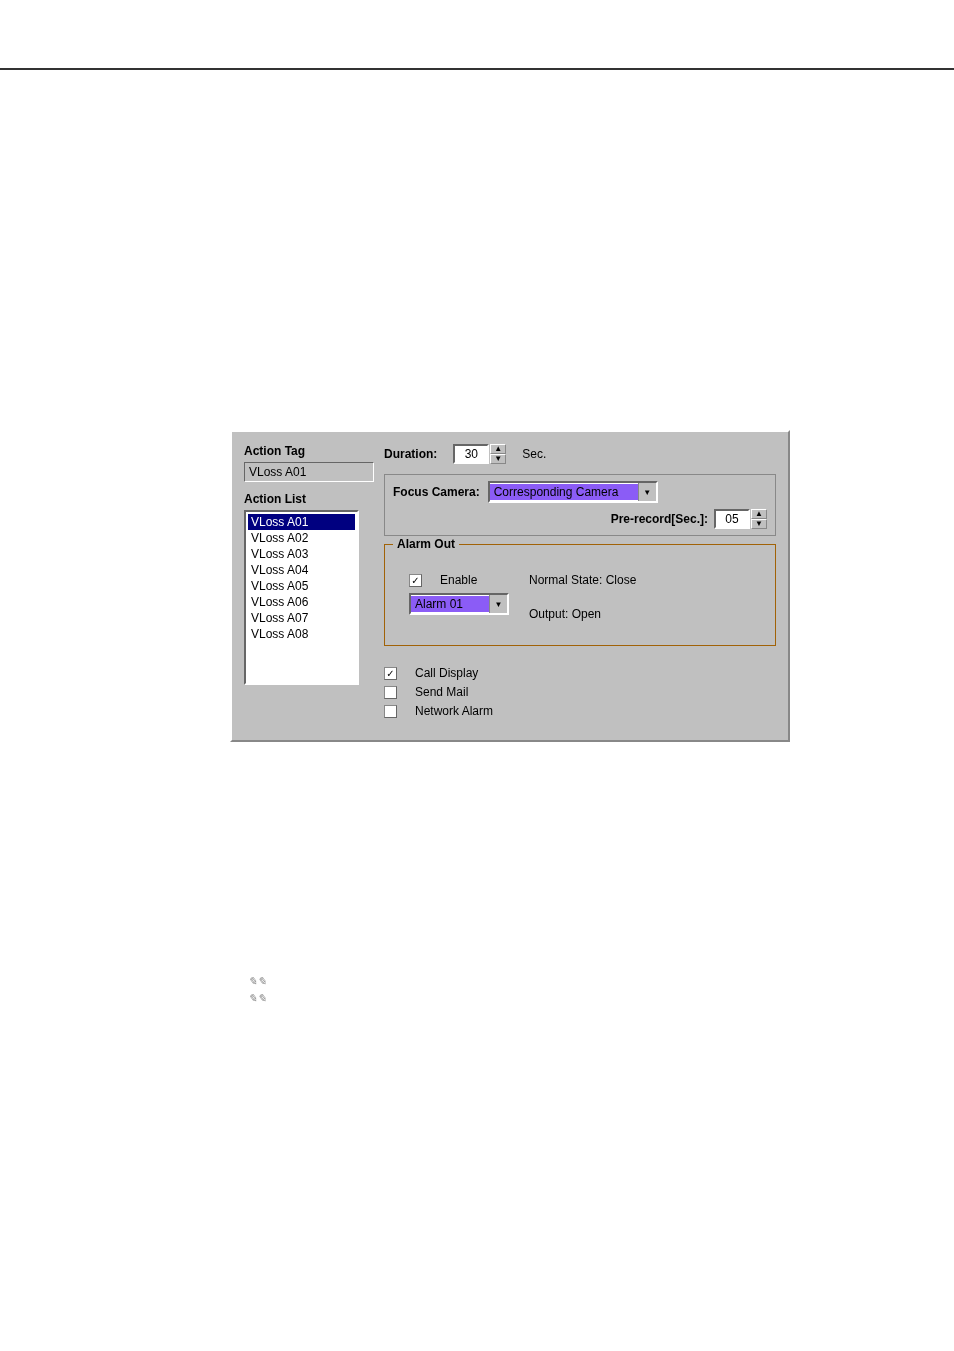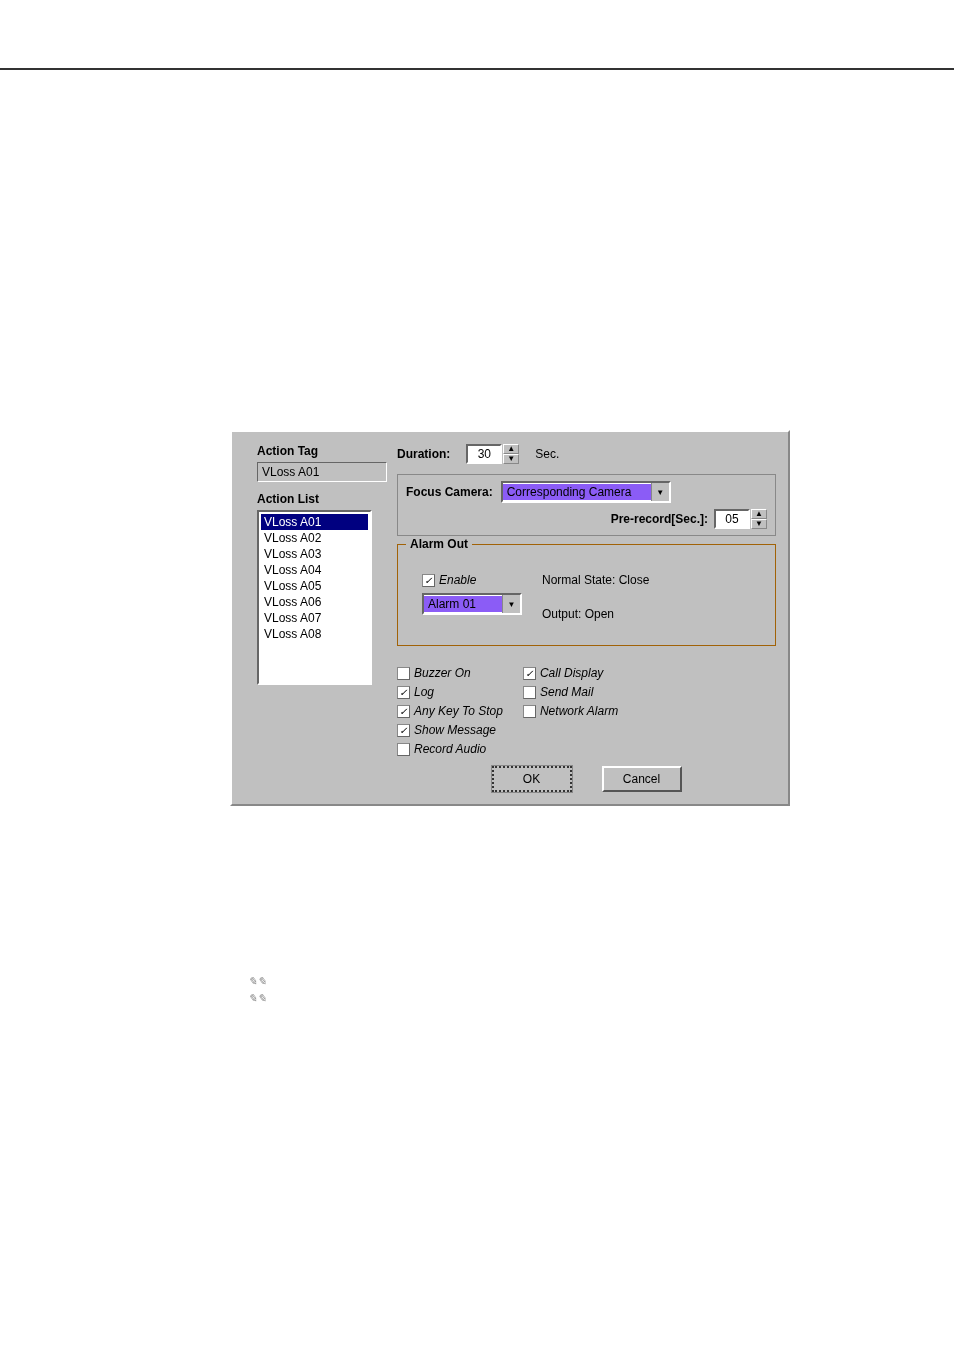--- a/index.html
+++ b/index.html
@@ -40,21 +40,20 @@
     }
 
     .dialog-inner {
       display: flex;
       gap: 10px;
     }
 
     .left-panel {
       width: 130px;
       flex-shrink: 0;
-      margin-left: 13px;
     }
 
     .action-tag-label {
       font-size: 12px;
       font-weight: bold;
       margin-bottom: 4px;
     }
 
     .action-tag-value {
       background: #c0c0c0;
@@ -242,23 +241,22 @@
     .alarm-out-right {
       display: flex;
       flex-direction: column;
       gap: 20px;
       font-size: 12px;
     }
 
     .checkbox-row {
       display: flex;
       align-items: center;
-      gap: 4px;
-      font-size: 12px;
-      font-style: italic;
+      gap: 18px;
+      font-size: 12px;
     }
 
     .checkbox-win {
       width: 13px;
       height: 13px;
       background: #fff;
       border: 1px solid #666;
       border-top: 1px solid #888;
       border-left: 1px solid #888;
       display: flex;
@@ -405,60 +403,34 @@
           <div class="alarm-out-right">
             <span>Normal State:  Close</span>
             <span>Output:  Open</span>
           </div>
         </div>
       </div>
 
       <div class="options-section">
         <div class="options-col">
           <div class="checkbox-row">
-            <div class="checkbox-win"></div>
-            <span>Buzzer On</span>
-          </div>
-          <div class="checkbox-row">
-            <div class="checkbox-win checked"></div>
-            <span>Log</span>
-          </div>
-          <div class="checkbox-row">
-            <div class="checkbox-win checked"></div>
-            <span>Any Key To Stop</span>
-          </div>
-          <div class="checkbox-row">
-            <div class="checkbox-win checked"></div>
-            <span>Show Message</span>
-          </div>
-          <div class="checkbox-row">
-            <div class="checkbox-win"></div>
-            <span>Record Audio</span>
-          </div>
-        </div>
-        <div class="options-col">
-          <div class="checkbox-row">
             <div class="checkbox-win checked"></div>
             <span>Call Display</span>
           </div>
           <div class="checkbox-row">
             <div class="checkbox-win"></div>
             <span>Send Mail</span>
           </div>
           <div class="checkbox-row">
             <div class="checkbox-win"></div>
             <span>Network Alarm</span>
           </div>
         </div>
       </div>
 
-      <div class="buttons-row">
-        <button class="dialog-button ok-button">OK</button>
-        <button class="dialog-button">Cancel</button>
-      </div>
 
     </div>
   </div>
 </div>
 
 <div class="watermark-area">
   <span class="watermark-line">✎✎</span>
   <span class="watermark-line">✎✎</span>
 </div>
 

